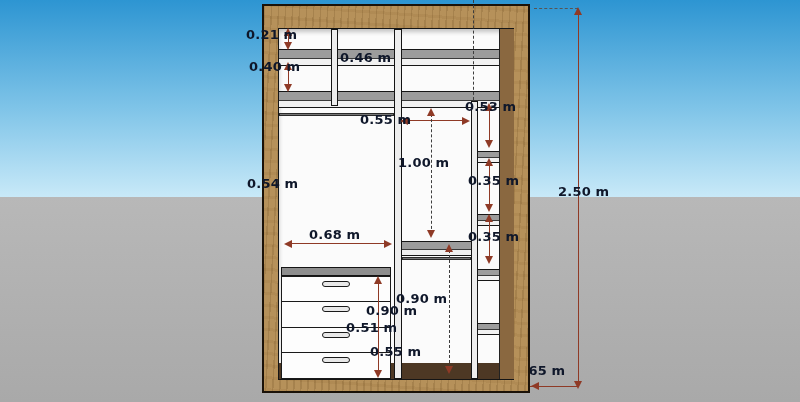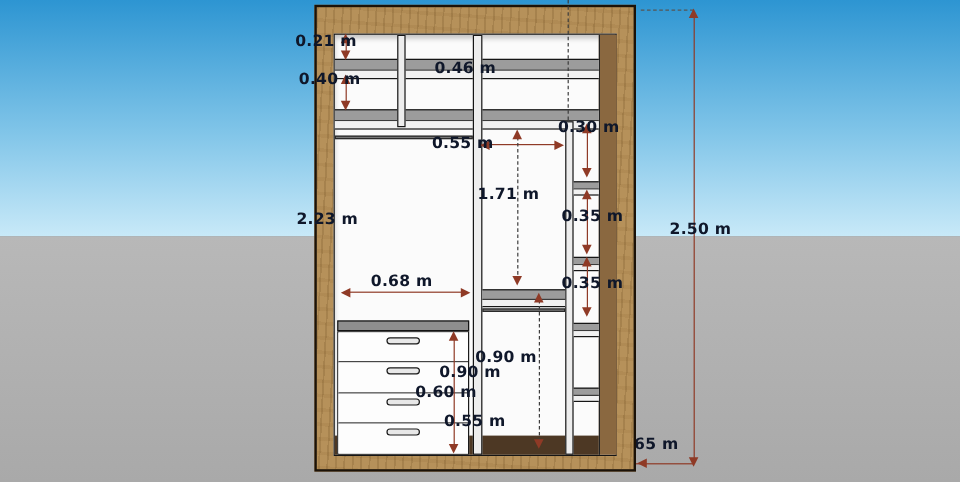--- a/index.html
+++ b/index.html
@@ -129,66 +129,66 @@
     <div class="vline" style="left:288px;top:32px;height:14px;"></div>
     <div class="ar up" style="left:284px;top:28px;"></div>
     <div class="ar down" style="left:284px;top:42px;"></div>
     <span class="dim-label" style="left:246px;top:27px;">0.21 m</span>
 
     <div class="vline" style="left:288px;top:66px;height:22px;"></div>
     <div class="ar up" style="left:284px;top:62px;"></div>
     <div class="ar down" style="left:284px;top:84px;"></div>
     <span class="dim-label" style="left:249px;top:59px;">0.40 m</span>
 
-    <span class="dim-label" style="left:362px;top:50px;">0.46 m</span>
+    <span class="dim-label" style="left:340px;top:50px;">0.46 m</span>
 
     <div class="vline dash" style="left:473px;top:0;height:100px;"></div>
 
     <div class="vline" style="left:489px;top:106px;height:40px;"></div>
     <div class="ar up" style="left:485px;top:103px;"></div>
     <div class="ar down" style="left:485px;top:140px;"></div>
-    <span class="dim-label" style="left:465px;top:99px;">0.30 m</span>
+    <span class="dim-label" style="left:465px;top:99px;">0.53 m</span>
 
     <div class="vline" style="left:489px;top:162px;height:48px;"></div>
     <div class="ar up" style="left:485px;top:158px;"></div>
     <div class="ar down" style="left:485px;top:204px;"></div>
     <span class="dim-label" style="left:468px;top:173px;">0.35 m</span>
 
     <div class="vline" style="left:489px;top:218px;height:44px;"></div>
     <div class="ar up" style="left:485px;top:214px;"></div>
     <div class="ar down" style="left:485px;top:256px;"></div>
     <span class="dim-label" style="left:468px;top:229px;">0.35 m</span>
 
     <div class="hline" style="left:406px;top:120px;width:58px;"></div>
     <div class="ar left" style="left:400px;top:117px;"></div>
     <div class="ar right" style="left:462px;top:117px;"></div>
     <span class="dim-label" style="left:360px;top:112px;">0.55 m</span>
 
     <div class="vline dash" style="left:431px;top:114px;height:120px;"></div>
     <div class="ar up" style="left:427px;top:108px;"></div>
     <div class="ar down" style="left:427px;top:230px;"></div>
-    <span class="dim-label" style="left:398px;top:155px;">1.71 m</span>
+    <span class="dim-label" style="left:398px;top:155px;">1.00 m</span>
 
-    <span class="dim-label" style="left:247px;top:176px;">2.23 m</span>
+    <span class="dim-label" style="left:247px;top:176px;">0.54 m</span>
 
     <div class="hline" style="left:290px;top:243px;width:96px;"></div>
     <div class="ar left" style="left:284px;top:240px;"></div>
     <div class="ar right" style="left:384px;top:240px;"></div>
     <span class="dim-label" style="left:309px;top:227px;">0.68 m</span>
 
     <div class="vline dash" style="left:449px;top:250px;height:118px;"></div>
     <div class="ar up" style="left:445px;top:244px;"></div>
     <div class="ar down" style="left:445px;top:366px;"></div>
     <span class="dim-label" style="left:396px;top:291px;">0.90 m</span>
 
     <div class="vline" style="left:378px;top:282px;height:90px;"></div>
     <div class="ar up" style="left:374px;top:276px;"></div>
     <div class="ar down" style="left:374px;top:370px;"></div>
     <span class="dim-label" style="left:366px;top:303px;">0.90 m</span>
-    <span class="dim-label" style="left:346px;top:320px;">0.60 m</span>
+    <span class="dim-label" style="left:346px;top:320px;">0.51 m</span>
     <span class="dim-label" style="left:370px;top:344px;">0.55 m</span>
 
     <div class="hline dash" style="left:534px;top:8px;width:44px;"></div>
     <div class="vline" style="left:578px;top:14px;height:370px;"></div>
     <div class="ar up" style="left:574px;top:7px;"></div>
     <div class="ar down" style="left:574px;top:381px;"></div>
     <span class="dim-label" style="left:538px;top:184px;margin-left:20px;">2.50 m</span>
 
     <div class="hline under" style="left:516px;top:386px;width:62px;"></div>
     <div class="ar left" style="left:531px;top:382px;"></div>

